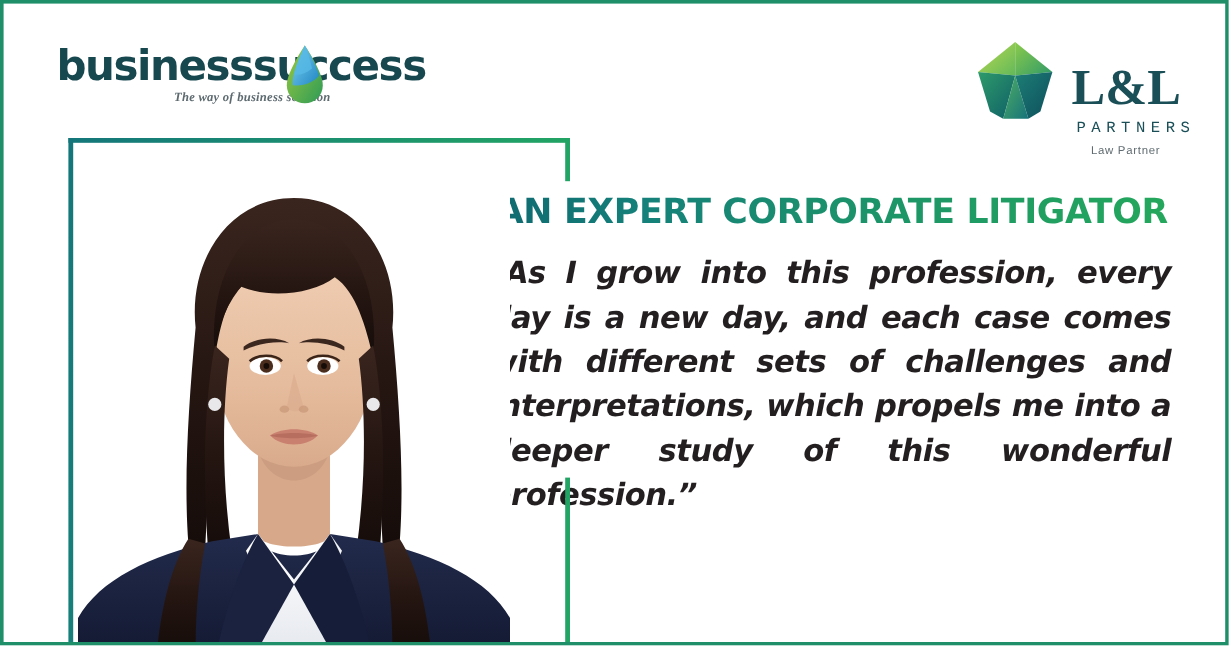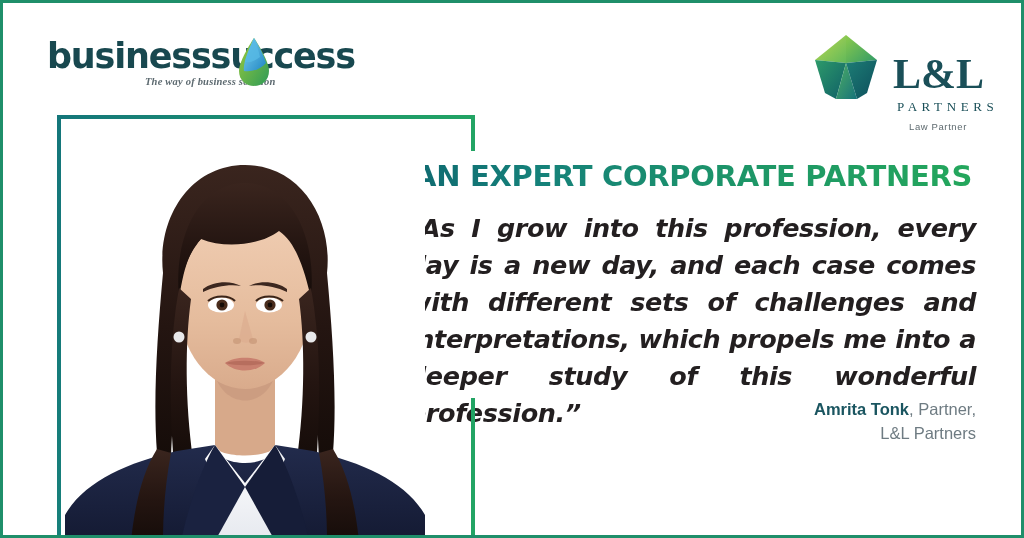--- a/index.html
+++ b/index.html
@@ -90,21 +90,21 @@
   }
   .ll-name {
     font-family: "Liberation Serif", serif;
     font-size: 42px;
     font-weight: 700;
     color: #1a4f58;
     line-height: 46px;
     letter-spacing: 0px;
   }
   .ll-partners {
-    font-family: Liberation Serif, serif;
+    font-family: Liberation Mono, monospace;
     font-size: 13px;
     font-weight: 400;
     color: #1a4f58;
     letter-spacing: 4.6px;
     margin-top: 2px;
     padding-left: 4px;
   }
   .ll-lawoffices {
     font-family: "Liberation Sans", sans-serif;
     font-size: 9.5px;
@@ -378,22 +378,18 @@
       <path d="M210 322 L180 362 L204 372 L220 336 Z" fill="#f2f4f7"></path>
 
       <path d="M150 322 L180 364 L150 418 L116 418 C124 380 138 342 150 322 Z" fill="#1a2240"></path>
       <path d="M210 322 L180 364 L210 418 L244 418 C236 380 222 342 210 322 Z" fill="#161d38"></path>
 
       <path d="M106 330 C100 362 98 392 98 418 L66 418 C70 380 78 348 92 326 Z" fill="url(#hairg)"></path>
       <path d="M254 330 C260 362 262 392 262 418 L294 418 C290 380 282 348 268 326 Z" fill="url(#hairg)"></path>
     </svg>
   </div>
 
-  <div class="headline">AN EXPERT CORPORATE PARTNERS</div>
+  <div class="headline">AN EXPERT CORPORATE LITIGATOR</div>
 
   <div class="quote">“As I grow into this profession, every day is a new day, and each case comes with different sets of challenges and interpretations, which propels me into a deeper study of this wonderful profession.”</div>
 
-  <div class="attribution">
-    <span class="who">Amrita Tonk</span><span>, Partner,</span>
-    <span class="line2">L&amp;L Partners</span>
-  </div>
 
 </div>
 
 </body></html>

